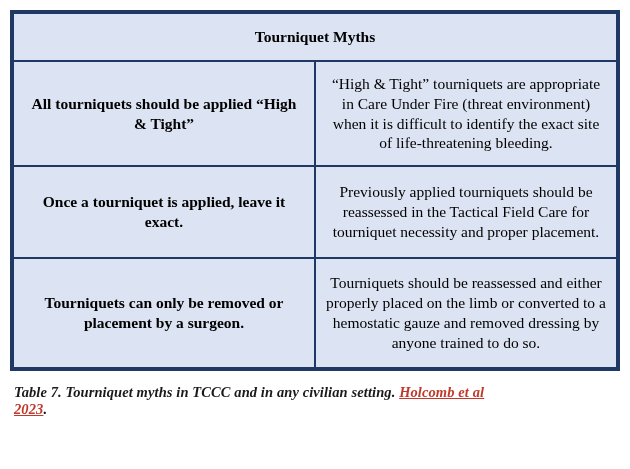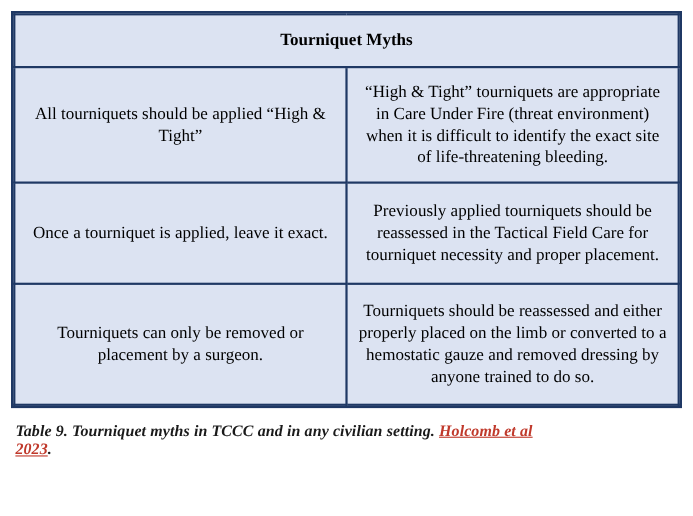--- a/index.html
+++ b/index.html
@@ -52,21 +52,21 @@
     font-weight: bold;
     font-size: 16px;
     height: 28px;
     padding: 3px 10px;
   }
   tr.body-row td {
     height: 105px;
   }
   tr.body-row.row-2 td { height: 92px; margin-left: 32px; }
   tr.body-row.row-3 td { height: 110px; }
-  .col-left { width: 50%; }
+  .col-left { width: 50%; font-weight: bold; }
   .col-right { width: 50%; }
   .caption {
     margin-top: 13px;
     padding-left: 4px;
     font-family: "Liberation Serif", serif;
     font-style: italic;
     font-weight: bold;
     font-size: 14.5px;
     color: #1a1a1a;
     letter-spacing: 0.1px;
@@ -99,15 +99,15 @@
           <td class="col-right">Previously applied tourniquets should be reassessed in the Tactical Field Care for tourniquet necessity and proper placement.</td>
         </tr>
         <tr class="body-row row-3">
           <td class="col-left">Tourniquets can only be removed or placement by a surgeon.</td>
           <td class="col-right">Tourniquets should be reassessed and either properly placed on the limb or converted to a hemostatic gauze and removed dressing by anyone trained to do so.</td>
         </tr>
       </tbody>
     </table>
   </div>
 
-  <div class="caption"><span>Table 9. Tourniquet myths in TCCC and in any civilian setting. </span><span class="link">Holcomb et al 2023</span><span>.</span></div>
+  <div class="caption"><span>Table 7. Tourniquet myths in TCCC and in any civilian setting. </span><span class="link">Holcomb et al 2023</span><span>.</span></div>
 
 </div>
 
 </body></html>

